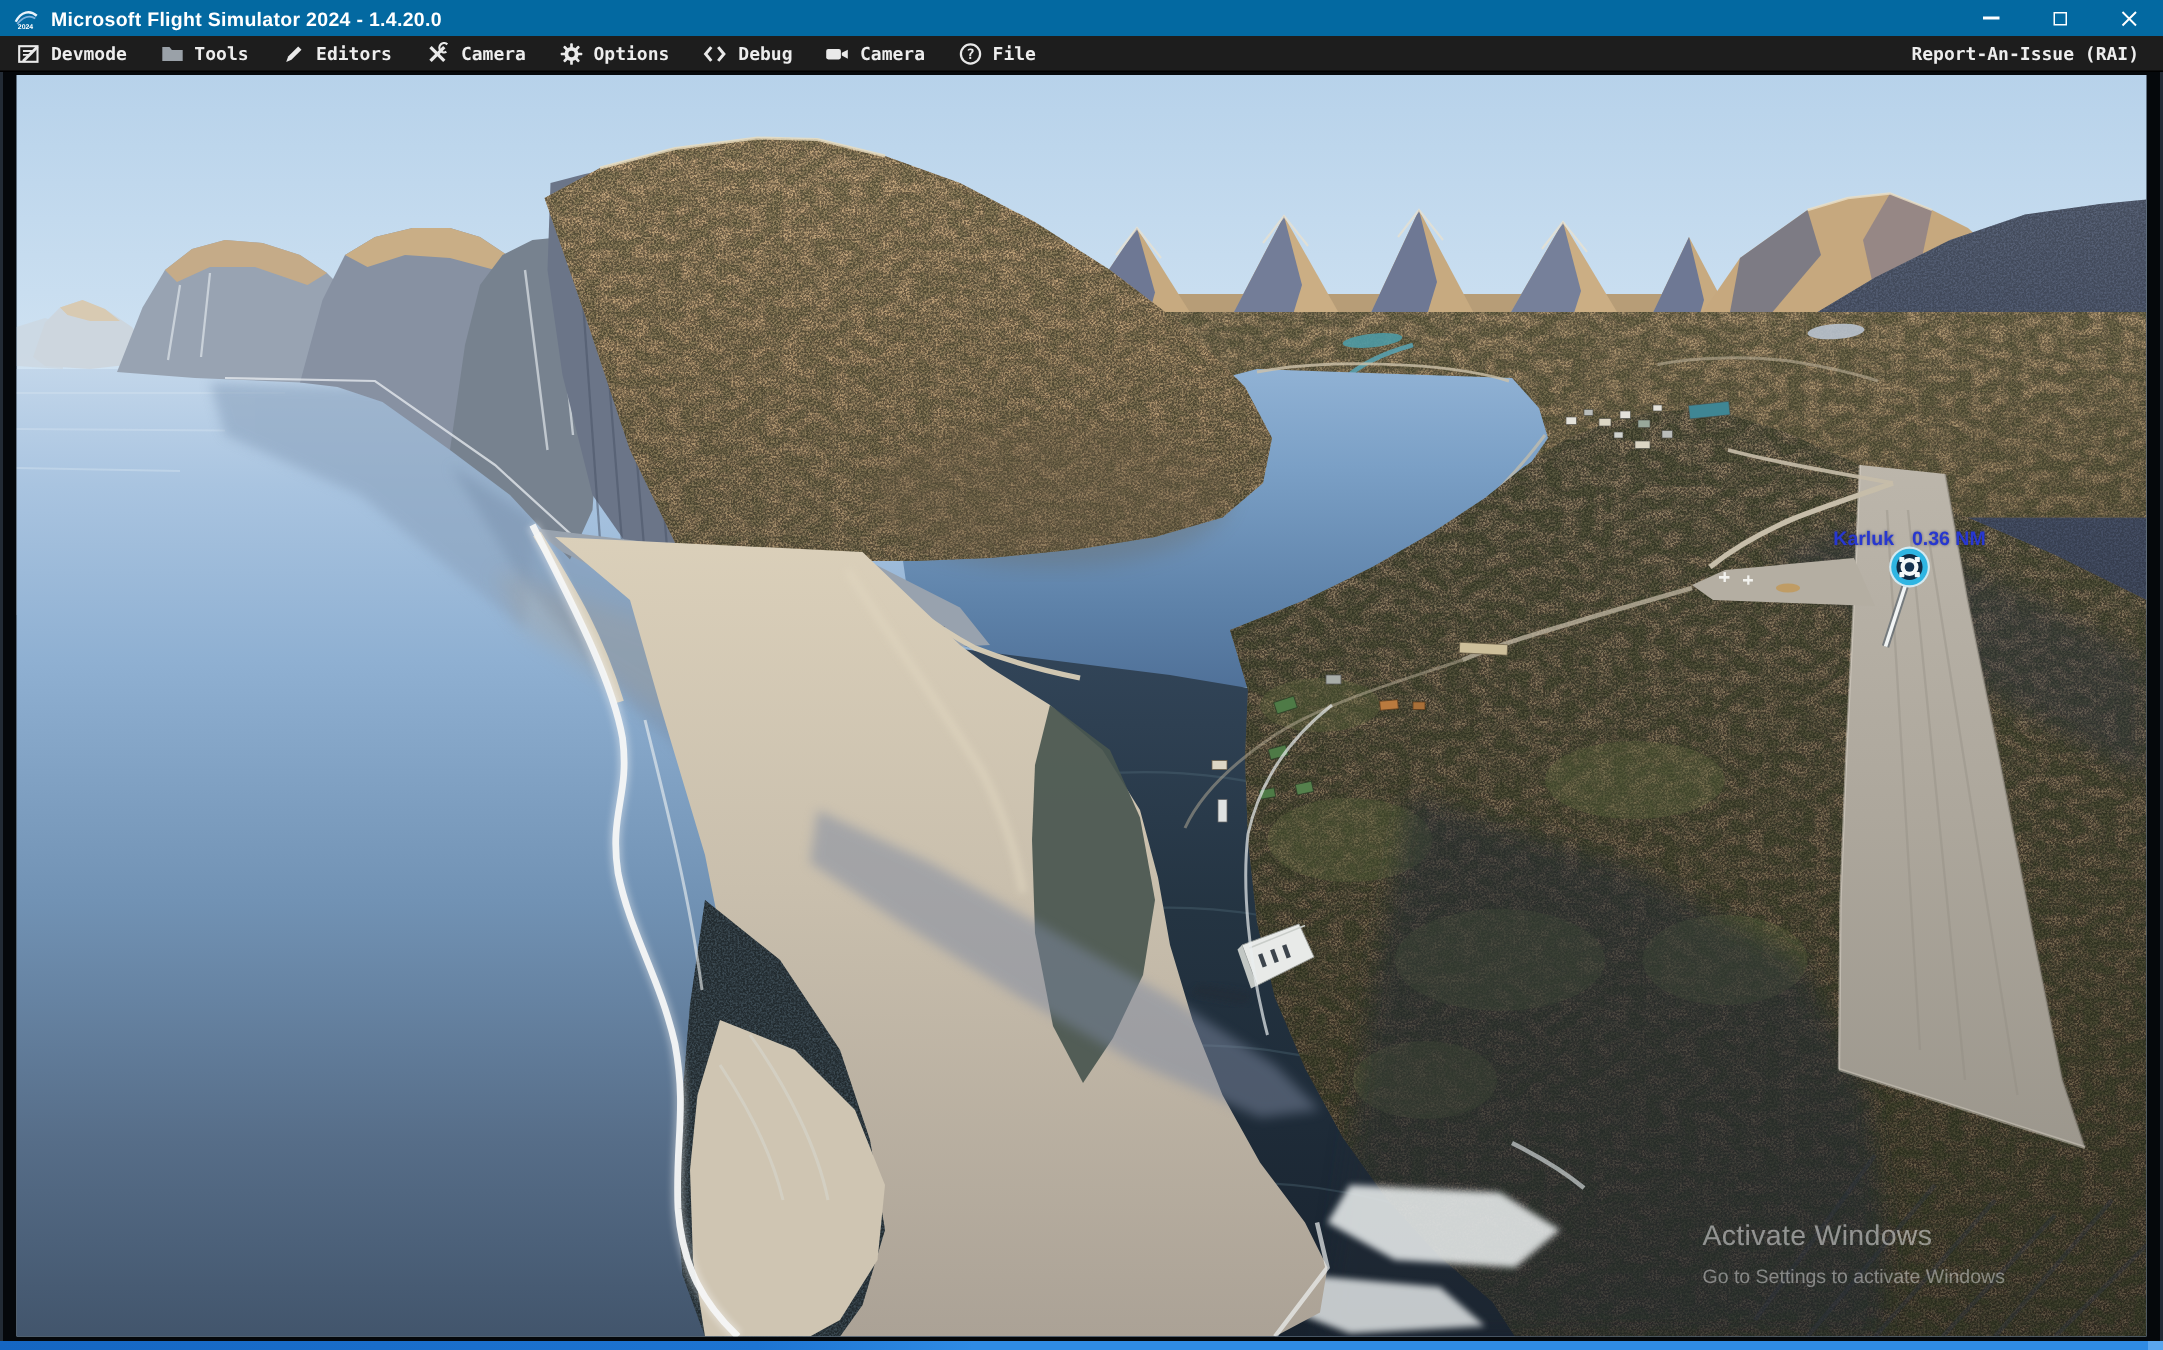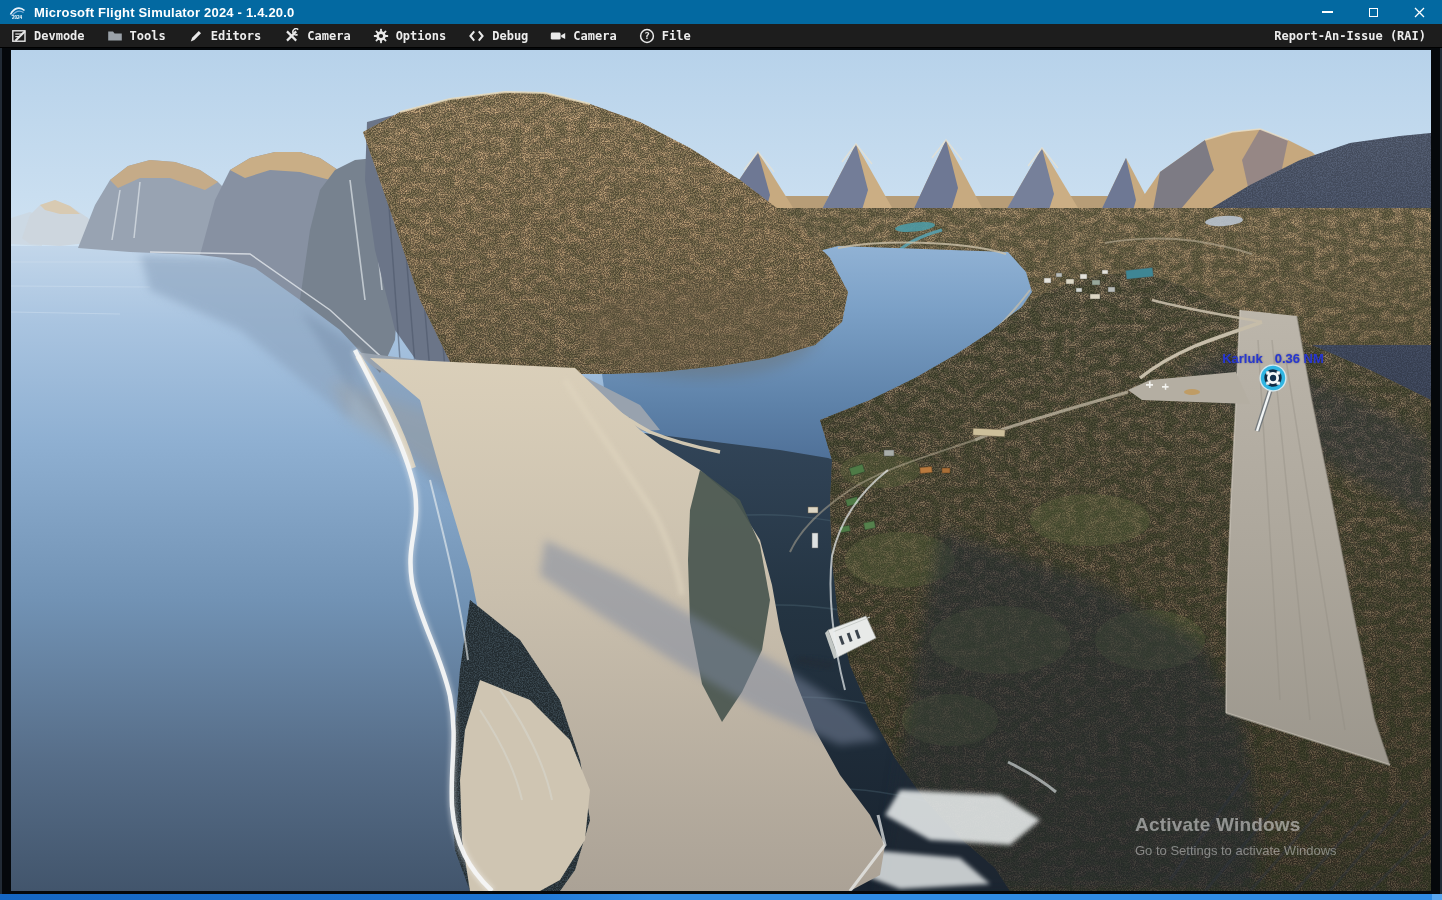--- a/index.html
+++ b/index.html
@@ -31,21 +31,21 @@
   .scene-wrap{position:absolute;left:11px;top:2px;width:1420px;height:841px;overflow:hidden;background:#9db8d2;}
   svg.scene{display:block;width:1420px;height:841px;}
 
   
   .poi-label{position:absolute;left:1262px;top:301px;transform:translateX(-50%);white-space:nowrap;
     font-size:13px;font-weight:700;color:#2737d0;text-shadow:0 0 2px rgba(16,24,90,.55);}
   .poi-label .dist{margin-left:12px;}
 
   
   .watermark{position:absolute;left:1124px;top:764px;color:rgba(255,255,255,.48);pointer-events:none;}
-  .wm1{font-size:19px;font-weight:700;letter-spacing:.2px;}
+  .wm1{font-size:19px;font-weight:400;letter-spacing:.2px;}
   .wm2{font-size:13px;margin-top:7px;color:rgba(255,255,255,.42);}
 
   
   .bottombar{position:absolute;left:0;top:894px;width:1442px;height:6px;
     background:linear-gradient(90deg,#1566c2 0%,#1d74d2 35%,#2f8be4 45%,#2f8be4 99%);}
   .bottombar .grip{position:absolute;right:0;top:0;width:10px;height:6px;background:#5aa6ee;}
 </style>
 </head>
 <body>
 

